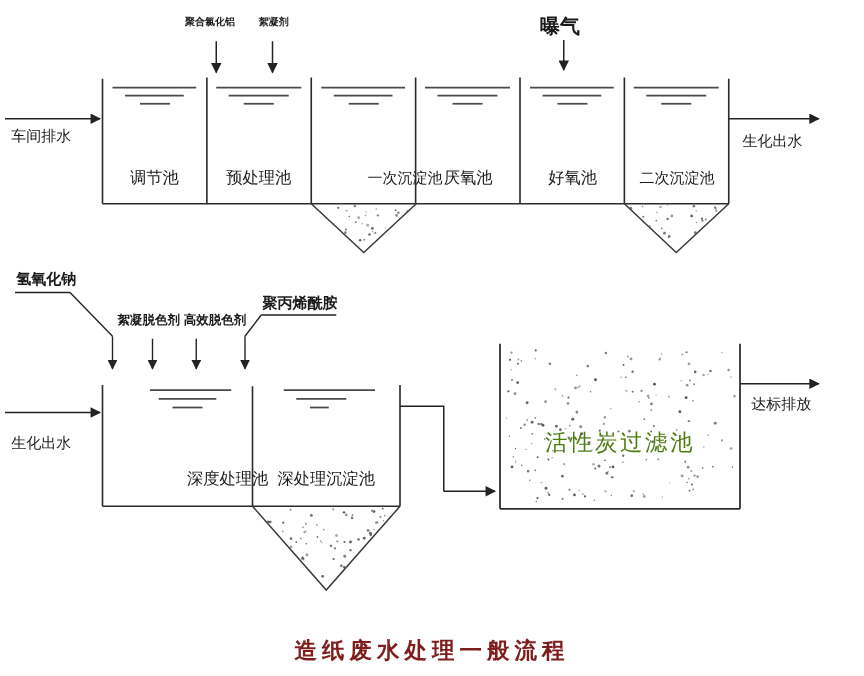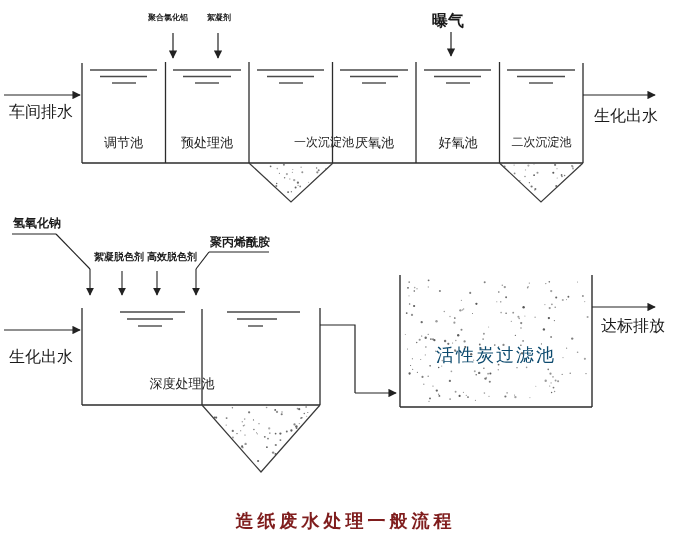--- a/index.html
+++ b/index.html
@@ -4,23 +4,23 @@
 <style>
   html,body{margin:0;padding:0;background:#ffffff;}
   body{font-family:"DejaVu Sans","Liberation Sans",sans-serif;}
   #stage{position:relative;width:691px;height:541px;background:#ffffff;overflow:hidden;}
   #diagram-svg{position:absolute;left:0;top:0;}
   .lbl{position:absolute;color:#1a1a1a;white-space:nowrap;line-height:1.1;}
   .lbl.center{text-align:center;}
   .chem-sm{font-size:8px;font-weight:bold;letter-spacing:0px;}
   .chem-md{font-size:10px;font-weight:bold;text-align:right;}
   .chem-lg{font-size:12px;font-weight:bold;}
-  .flow-lbl{font-size:16px;}
+  .flow-lbl{font-size:12px;}
   .tank-lbl{font-size:13px;}
-  .carbon-lbl{font-size:18px;letter-spacing:2px;color:#0c4a6e;}
+  .carbon-lbl{font-size:18px;letter-spacing:2px;color:#4d7c0f;}
   .title-lbl{font-size:18px;font-weight:bold;letter-spacing:4px;color:#7f1d1d;}
 </style>
 </head>
 <body>
 
 <div id="stage">
 
   <svg id="diagram-svg" width="691" height="541" viewBox="0 0 691 541">
     <defs>
       <marker id="ah" viewBox="0 0 10 10" refX="9" refY="5" markerWidth="10" markerHeight="7" orient="auto-start-reverse">
@@ -419,17 +419,18 @@
 
   <span class="lbl chem-lg" style="left:13px;top:217px;">氢氧化钠</span>
   <span class="lbl chem-md" style="left:94px;top:251px;">絮凝脱色剂</span>
   <span class="lbl chem-md" style="left:147px;top:251px;">高效脱色剂</span>
   <span class="lbl chem-lg" style="left:210px;top:236px;">聚丙烯酰胺</span>
 
   <span class="lbl flow-lbl" style="left:9px;top:348px;">生化出水</span>
   <span class="lbl flow-lbl" style="left:601px;top:317px;">达标排放</span>
 
   <span class="lbl tank-lbl center" style="left:82px;top:377px;width:120px;margin-left:40px;">深度处理池</span>
+  <span class="lbl tank-lbl center" style="left:202px;top:377px;width:118px;">深处理沉淀池</span>
   <span class="lbl carbon-lbl center" style="left:400px;top:345px;width:192px;">活性炭过滤池</span>
 
   <div class="lbl title-lbl center" style="left:0;top:511px;width:691px;">造纸废水处理一般流程</div>
 
 </div>
 
 </body></html>

